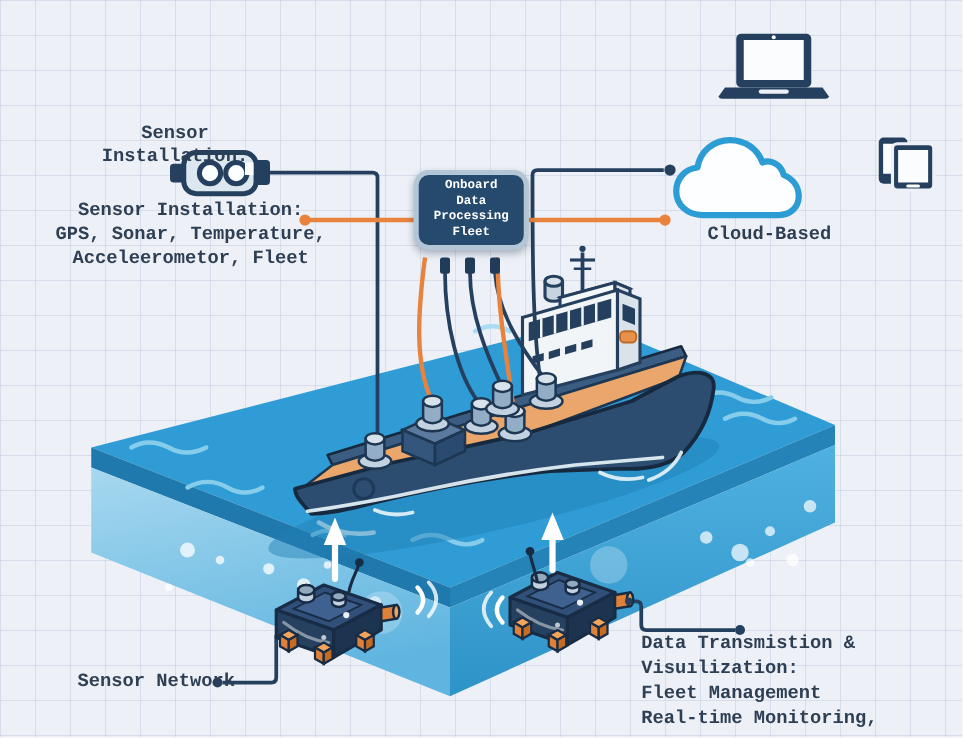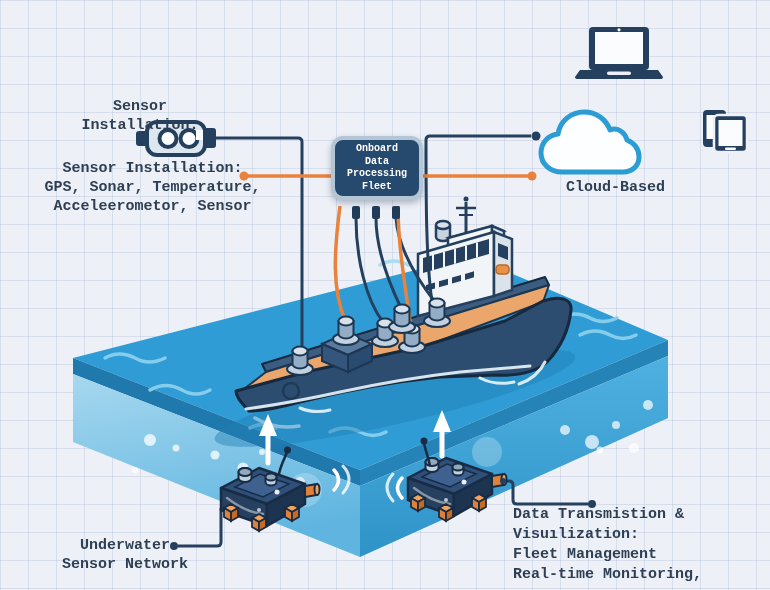--- a/index.html
+++ b/index.html
@@ -259,35 +259,34 @@
     <circle cx="592" cy="504" r="4" fill="#24405e"></circle>
     <circle cx="503" cy="481" r="3" fill="#24405e"></circle>
   </g>
 </svg>
 
 <div class="lbl center" style="left:55px;top:97px;width:170px;">Sensor Installation:</div>
 
 <div class="lbl center" style="left:40px;top:159px;width:225px;">
   <div>Sensor Installation:</div>
   <div>GPS, Sonar, Temperature,</div>
-  <div>Acceleerometor, Sensor</div>
+  <div>Acceleerometor, Fleet</div>
 </div>
 
 <div class="odpu">
   <span>Onboard</span>
   <span>Data Processing</span>
   <span>Fleet</span>
 </div>
 
 <div class="lbl" style="left:544px;top:177px;width:140px;line-height:21px;margin-left:22px;">
   <div>Cloud-Based</div>
 </div>
 
 <div class="lbl center" style="left:50px;top:536px;width:150px;">
-  <div>Underwater</div>
   <div>Sensor Network</div>
 </div>
 
 <div class="lbl" style="left:513px;top:505px;width:252px;line-height:20px;">
   <div>Data Transmistion &amp; Visuılization:</div>
   <div>Fleet Management</div>
   <div>Real-time Monitoring,</div>
 </div>
 
 </div>

